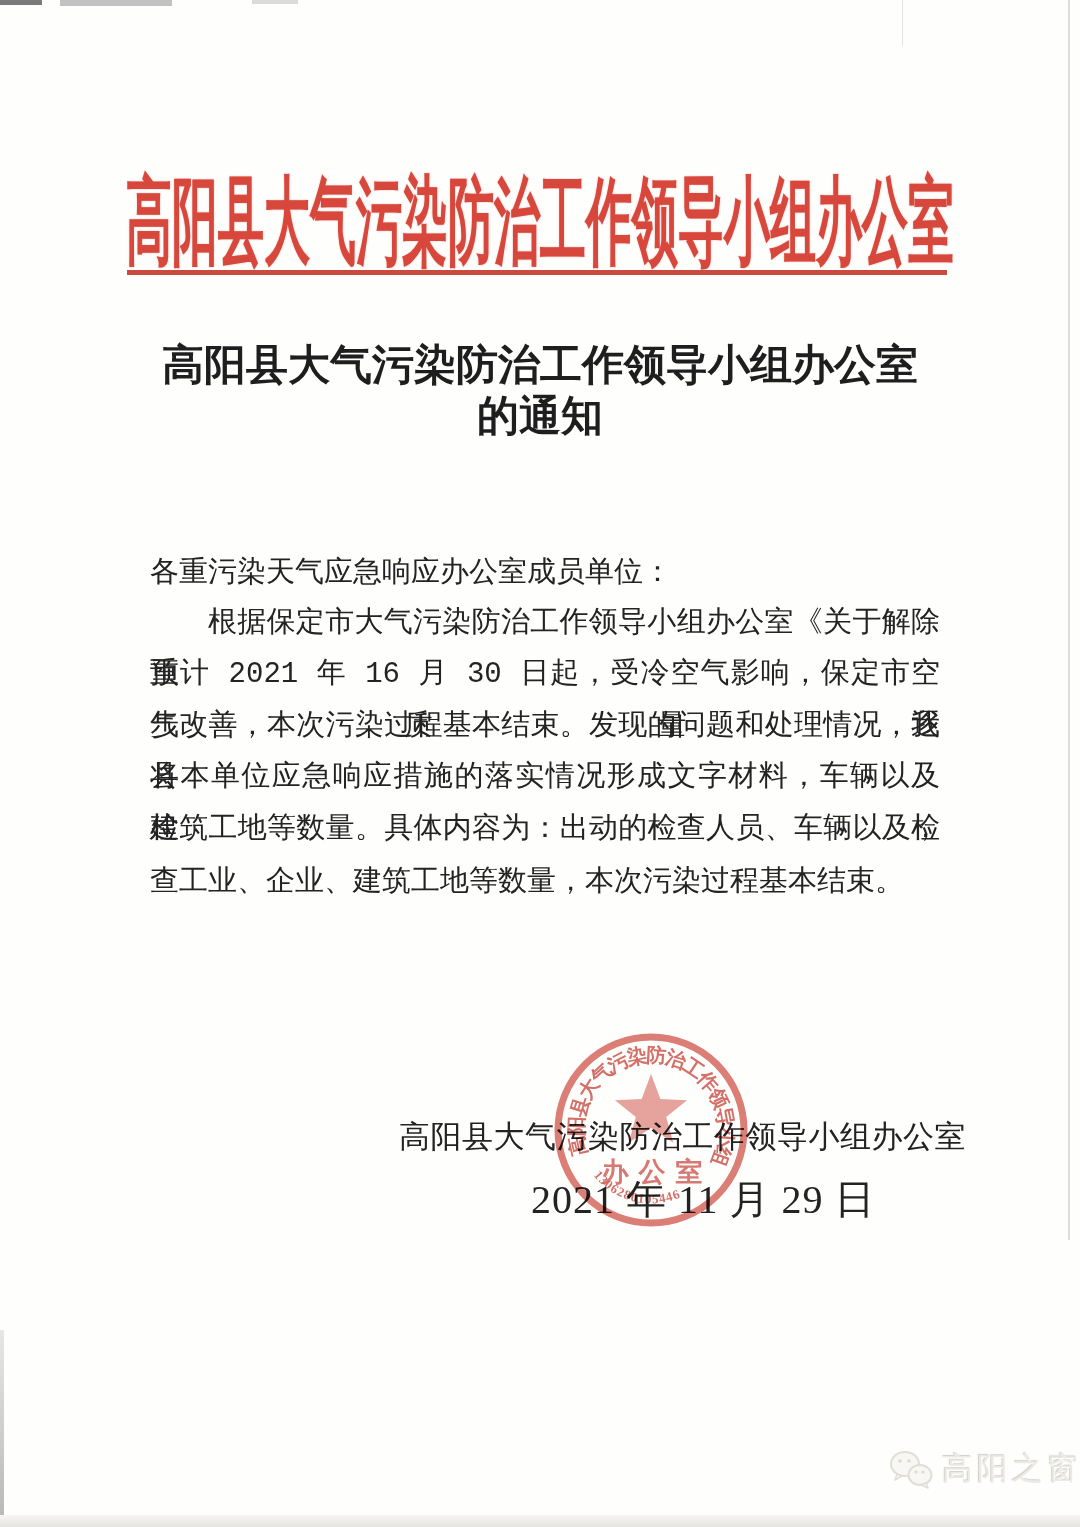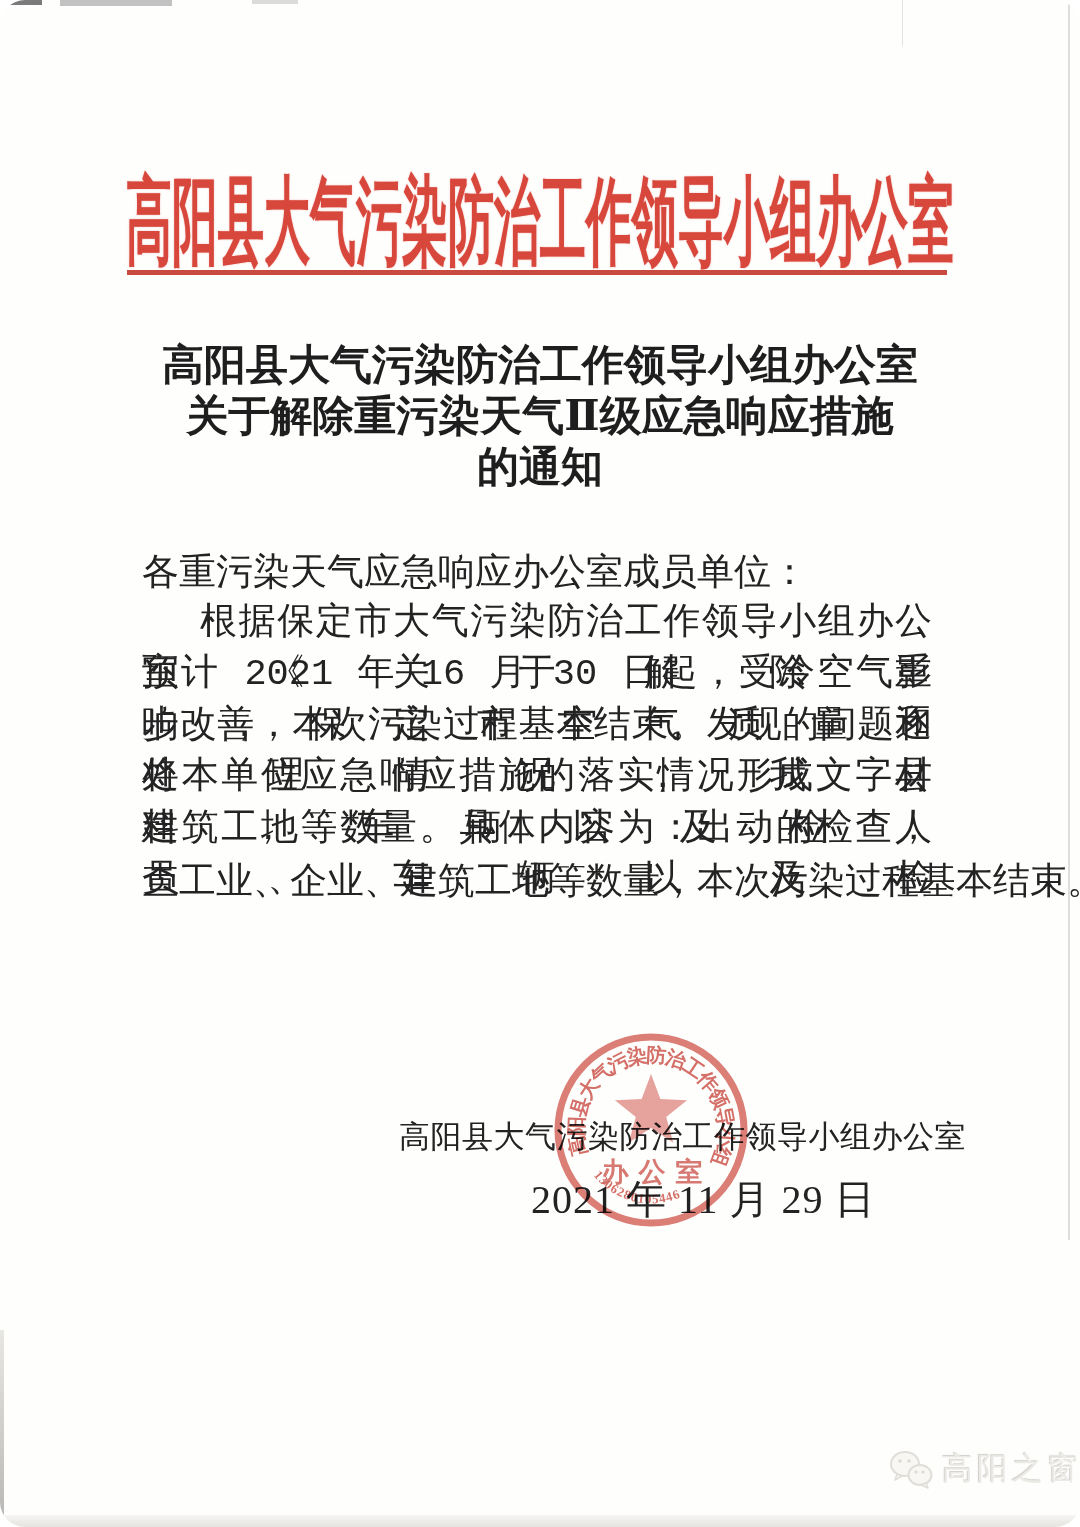--- a/index.html
+++ b/index.html
@@ -2,21 +2,20 @@
 <html><head>
 <meta charset="utf-8">
 <style>
   html,body{margin:0;padding:0;background:#ffffff;}
   .page{
     position:relative;
     width:1080px;height:1527px;
     background:#fefefd;
     overflow:hidden;
     font-family:"Liberation Serif","DejaVu Serif",serif;
-    border-radius:25px;
   }
   
   .edge{position:absolute;pointer-events:none;}
   .edge.top-mark-1{left:0;top:0;width:42px;height:5px;background:#4f4f4f;opacity:.75;}
   .edge.top-mark-2{left:60px;top:0;width:112px;height:6px;background:#7a7a7a;opacity:.45;}
   .edge.top-mark-3{left:252px;top:0;width:46px;height:4px;background:#9a9a9a;opacity:.35;}
   .edge.right-line{left:1068px;top:0;width:2px;height:1240px;background:#dededb;}
   .edge.right-line2{left:902px;top:0;width:1px;height:46px;background:#e4e4e1;}
   .edge.left-strip{left:0;top:1330px;width:4px;height:197px;background:linear-gradient(#e8e7e4,#b8b6b2);}
   .edge.bottom-strip{left:0;top:1515px;width:1080px;height:12px;background:linear-gradient(#f7f6f4,#e6e4e0);}
@@ -41,22 +40,22 @@
 
   
   .doc-title{
     position:absolute;left:0;top:340px;width:1080px;
     text-align:center;color:#1e1e1e;
     font-size:42px;font-weight:bold;line-height:51px;
   }
 
   
   .body-block{
-    position:absolute;left:142px;top:546px;width:790px;
-    color:#232323;font-size:37px;line-height:51.5px;
+    position:absolute;left:150px;top:546px;width:790px;
+    color:#232323;font-size:29px;line-height:51.5px;
     white-space:nowrap;
   }
   .body-block .line{height:51.5px;}
   .body-block .fill{white-space:normal;text-align:justify;text-align-last:justify;font-family:Liberation Mono, monospace;}
   .body-block .indent{text-indent:58px;}
 
   
   .signature{
     position:absolute;left:399px;top:1116px;
     font-size:31px;color:#232323;white-space:nowrap;letter-spacing:.5px;
@@ -98,21 +97,20 @@
   <div class="edge left-strip"></div>
   <div class="edge bottom-strip"></div>
 
   <div class="banner">
     <span class="stretch">高阳县大气污染防治工作领导小组办公室</span>
   </div>
   <div class="red-rule"></div>
 
   <div class="doc-title">
     <div>高阳县大气污染防治工作领导小组办公室</div>
-    <div>关于解除重污染天气Ⅱ级应急响应措施</div>
     <div>的通知</div>
   </div>
 
   <div class="body-block">
     <div class="line">各重污染天气应急响应办公室成员单位：</div>
     <div class="line fill indent">根据保定市大气污染防治工作领导小组办公室《关于解除重</div>
     <div class="line fill">预计 2021 年 16 月 30 日起，受冷空气影响，保定市空气质量逐</div>
     <div class="line fill">步改善，本次污染过程基本结束。发现的问题和处理情况，我县</div>
     <div class="line fill">将本单位应急响应措施的落实情况形成文字材料，车辆以及检，</div>
     <div class="line fill">建筑工地等数量。具体内容为：出动的检查人员、车辆以及检</div>

